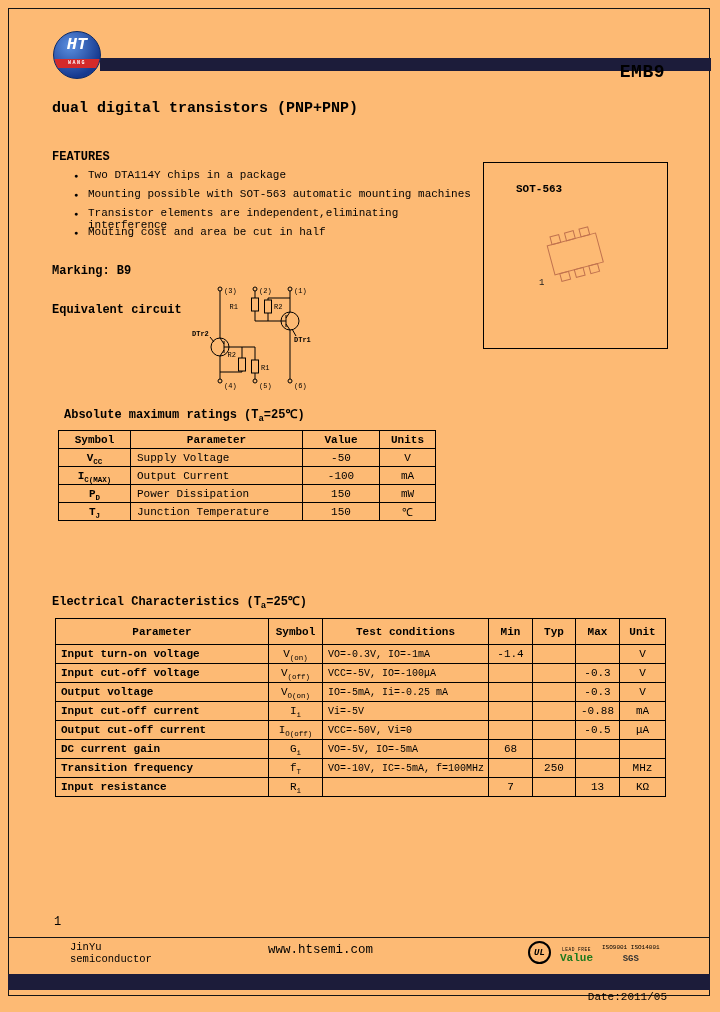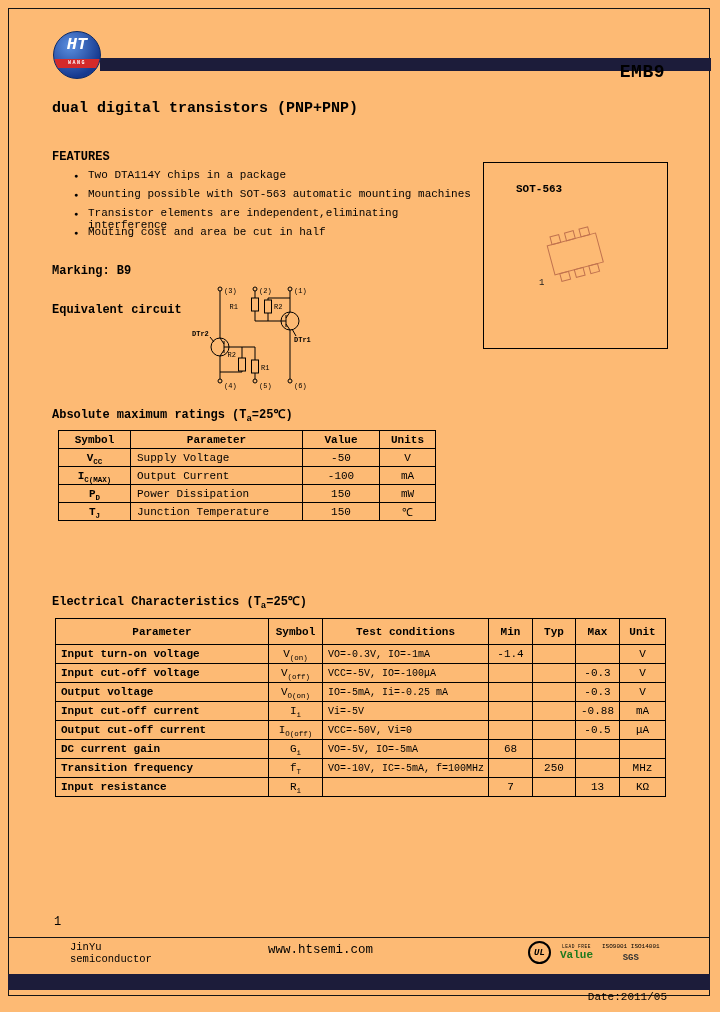--- a/index.html
+++ b/index.html
@@ -32,21 +32,21 @@
        border:1px solid #000;box-sizing:border-box;margin-top:34px;}
   .pkg-name{position:absolute;left:32px;top:20px;font-size:11px;font-weight:bold;}
   .pkg-svg{position:absolute;left:25px;top:42px;}
 
   .marking{position:absolute;left:52px;top:264px;font-size:12px;font-weight:bold;}
   .eq-h{position:absolute;left:52px;top:303px;font-size:12px;font-weight:bold;}
   .circuit{position:absolute;left:190px;top:284px;}
 
   .sec-h{position:absolute;font-size:12px;font-weight:bold;}
   .sec-h sub{font-size:9px;}
-  .abs-h{left:52px;top:405px;}
+  .abs-h{left:64px;top:405px;}
   .ec-h{left:52px;top:592px;}
 
   table{border-collapse:collapse;table-layout:fixed;}
   sub{font-size:7.5px;line-height:0;}
   .abs-table{position:absolute;left:58px;top:430px;width:377px;font-size:11px;}
   .abs-table th,.abs-table td{border:1px solid #000;padding:0 6px;height:18px;
     box-sizing:border-box;overflow:hidden;white-space:nowrap;}
   .abs-table th{font-weight:bold;text-align:center;}
   .abs-table .c-sym{text-align:center;font-weight:bold;}
   .abs-table .c-val,.abs-table .c-uni{text-align:center;}
@@ -56,21 +56,21 @@
     box-sizing:border-box;overflow:hidden;white-space:nowrap;}
   .ec-table th{height:26px;font-weight:bold;text-align:center;}
   .ec-table .p{font-weight:bold;margin-left:13px;}
   .ec-table .s,.ec-table .m,.ec-table .t,.ec-table .x,.ec-table .u{text-align:center;}
   .ec-table .c{font-size:10px;}
 
   .pagenum{position:absolute;left:54px;top:915px;font-size:12px;}
   .fline{position:absolute;left:8px;top:937px;width:702px;border-top:1.8px solid #151515;}
   .company{position:absolute;left:52px;top:941px;font-size:10.5px;line-height:12px;margin-left:18px;}
   .website{position:absolute;left:268px;top:943px;font-size:12.5px;}
-  .certs{position:absolute;left:528px;top:941px;display:flex;gap:9px;align-items:center;}
+  .certs{position:absolute;left:528px;top:941px;display:flex;gap:9px;align-items:flex-end;}
   .ul-logo{width:23px;height:23px;border:2px solid #000;border-radius:50%;
     display:flex;align-items:center;justify-content:center;
     font-weight:bold;font-style:italic;font-size:9px;box-sizing:border-box;}
   .rohs-block{text-align:center;}
   .leadfree{font-size:4.5px;letter-spacing:.5px;}
   .rohs{font-size:11px;font-weight:bold;color:#1e7a1e;}
   .iso-block{text-align:center;}
   .iso{font-size:6px;}
   .sgs{font-size:9px;font-weight:bold;margin-top:3px;color:#333;}
   .bbar{position:absolute;left:8px;top:974px;width:702px;height:16px;background:#1c1c3a;}

